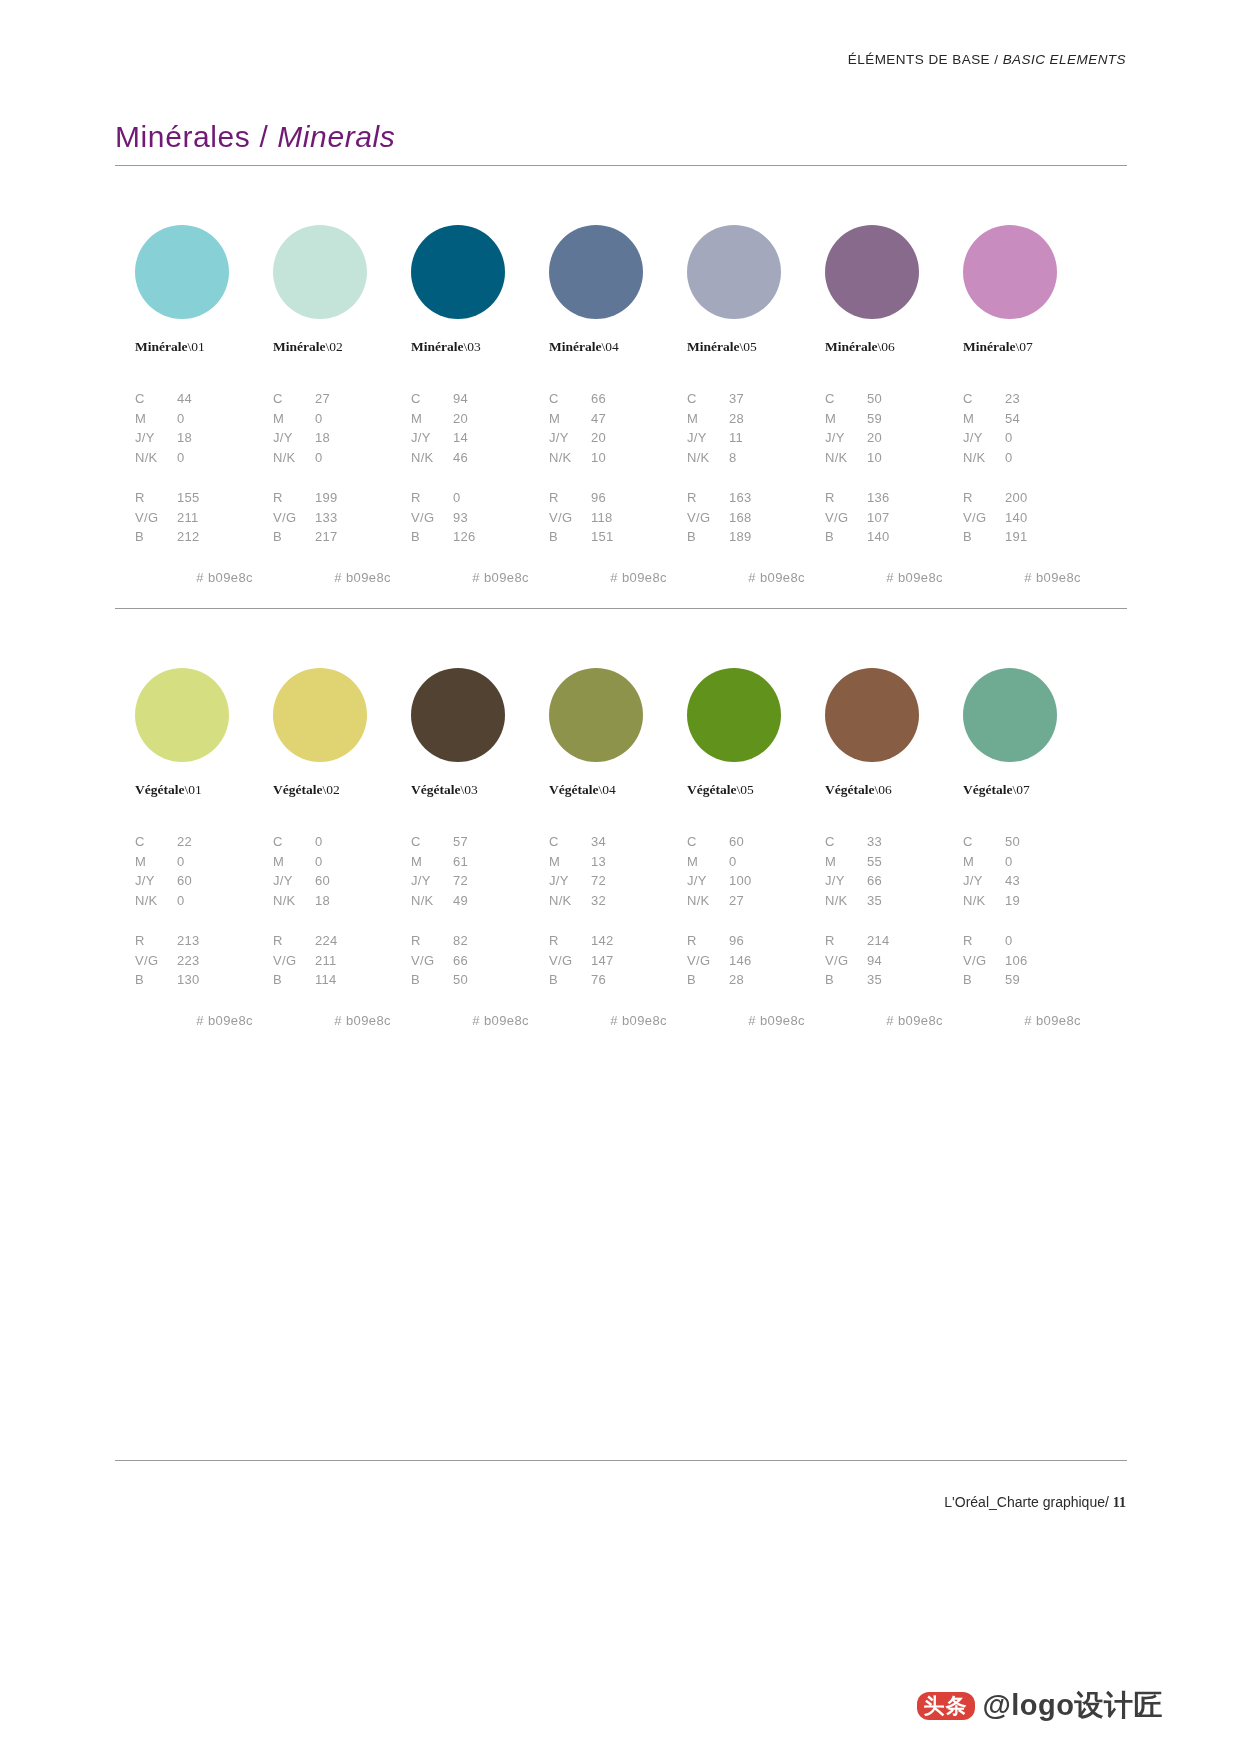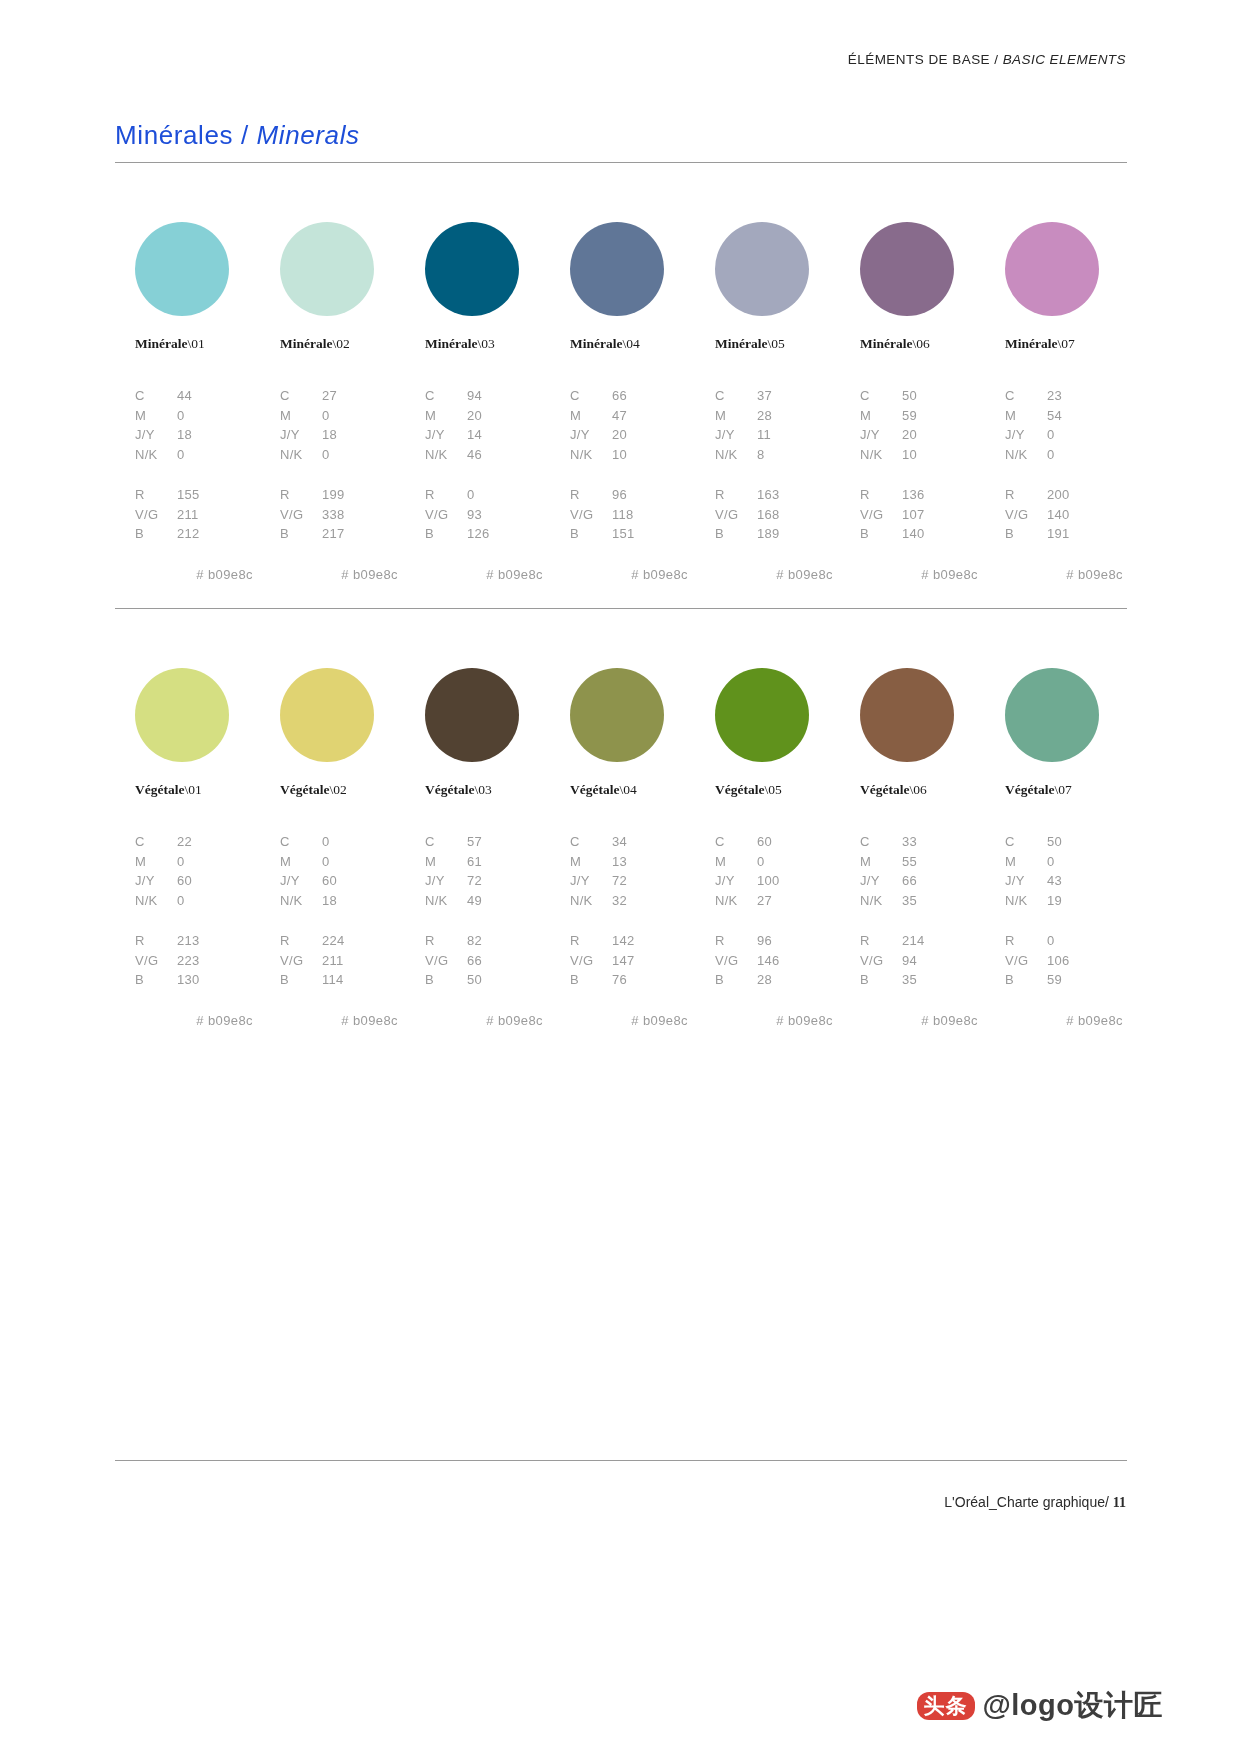--- a/index.html
+++ b/index.html
@@ -22,36 +22,36 @@
     font-size:13.5px;
     letter-spacing:.45px;
     color:#262626;
     white-space:nowrap;
   }
   .doc-header .it{ font-style:italic; font-weight:normal; }
 
   
   .section{ position:absolute; left:115px; width:1012px; }
   .section-title{
-    font-size:26px;
+    font-size:30px;
     font-weight:300;
-    color:#1d4ed8;
+    color:#701a75;
     letter-spacing:.6px;
     padding-bottom:11px;
     white-space:nowrap;
   }
   .section-title .it{ font-style:italic; }
   .rule{ height:1px; background:#9a9a9a; width:100%; }
 
   
   .grid{
     position:relative;
     margin-top:56px;
     display:flex;
-    gap:7px;
+    gap:0;
   }
   .col{ width:138px; position:relative; }
   .dot-wrap{ height:100px; display:flex; align-items:center; }
   .dot{
     width:94px; height:94px; border-radius:50%;
     margin-left:20px;
   }
   .sw-label{
     margin-top:17px;
     margin-left:20px;
@@ -212,21 +212,21 @@
                 <span class="vval">0</span>
               </div>
             </div>
             <div class="grp2">
               <div class="vrow">
                 <span class="vkey">R</span>
                 <span class="vval">199</span>
               </div>
               <div class="vrow">
                 <span class="vkey">V/G</span>
-                <span class="vval">338</span>
+                <span class="vval">133</span>
               </div>
               <div class="vrow">
                 <span class="vkey">B</span>
                 <span class="vval">217</span>
               </div>
             </div>
             <div class="hex"># b09e8c</div>
           </div>
         </div>
         <div class="col">

